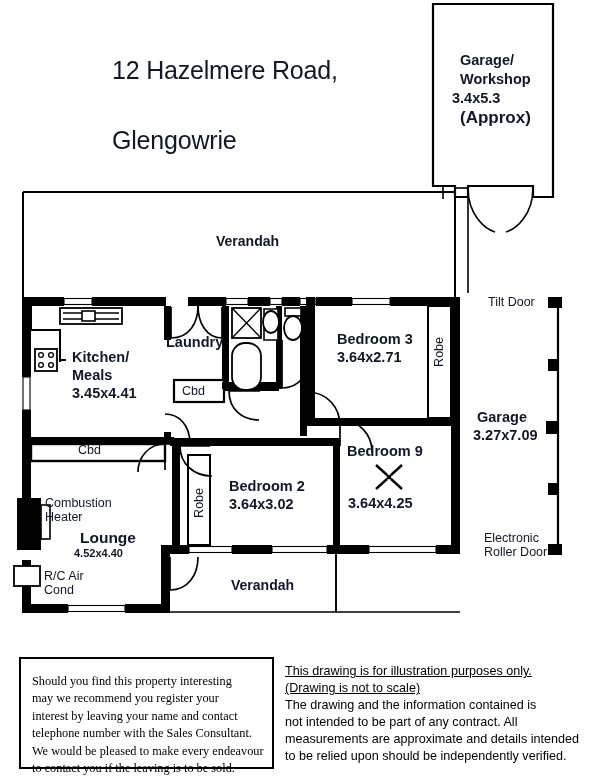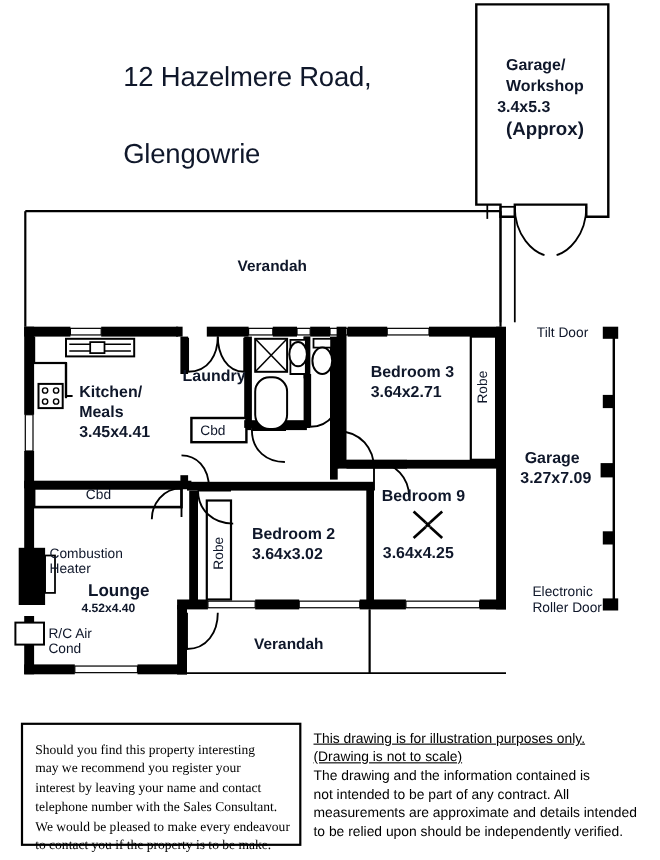--- a/index.html
+++ b/index.html
@@ -266,21 +266,21 @@
   <div class="lbl" style="left:484px;top:531px;font-size:12.5px;">Electronic</div>
   <div class="lbl" style="left:484px;top:545px;font-size:12.5px;">Roller Door</div>
 
   <div class="discbox" style="left:19px;top:657px;width:255px;height:112px;">
     <div class="disctxt" style="padding:14px 0 0 11px;">
       <div>Should you find this property interesting</div>
       <div>may we recommend you register your</div>
       <div>interest by leaving your name and contact</div>
       <div>telephone number with the Sales Consultant.</div>
       <div>We would be pleased to make every endeavour</div>
-      <div>to contact you if the property is to be make.</div>
+      <div>to contact you if the leaving is to be sold.</div>
     </div>
   </div>
 
   <div style="position:absolute;left:285px;top:663px;width:310px;">
     <div class="rtxt u">This drawing is for illustration purposes only.</div>
     <div class="rtxt u">(Drawing is not to scale)</div>
     <div class="rtxt">The drawing and the information contained is</div>
     <div class="rtxt">not intended to be part of any contract.  All</div>
     <div class="rtxt">measurements are approximate and details intended</div>
     <div class="rtxt">to be relied upon should be independently verified.</div>

